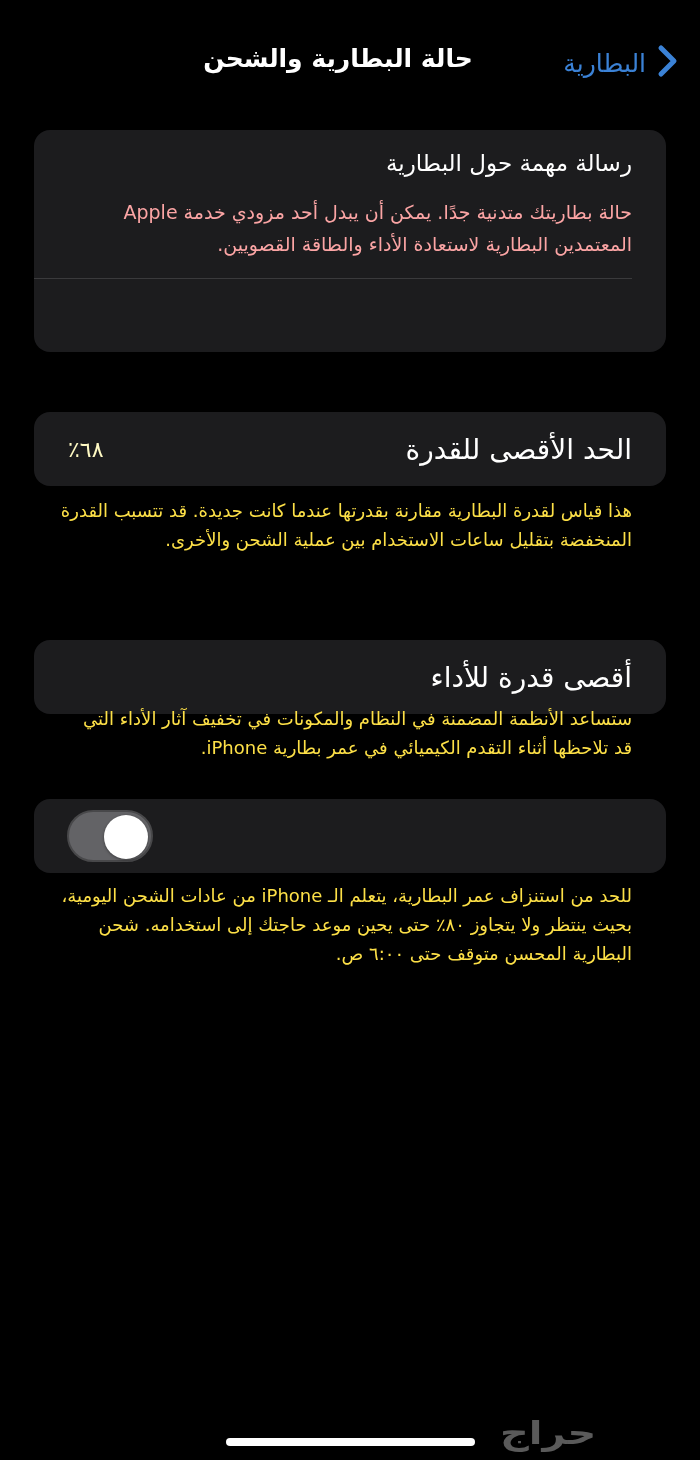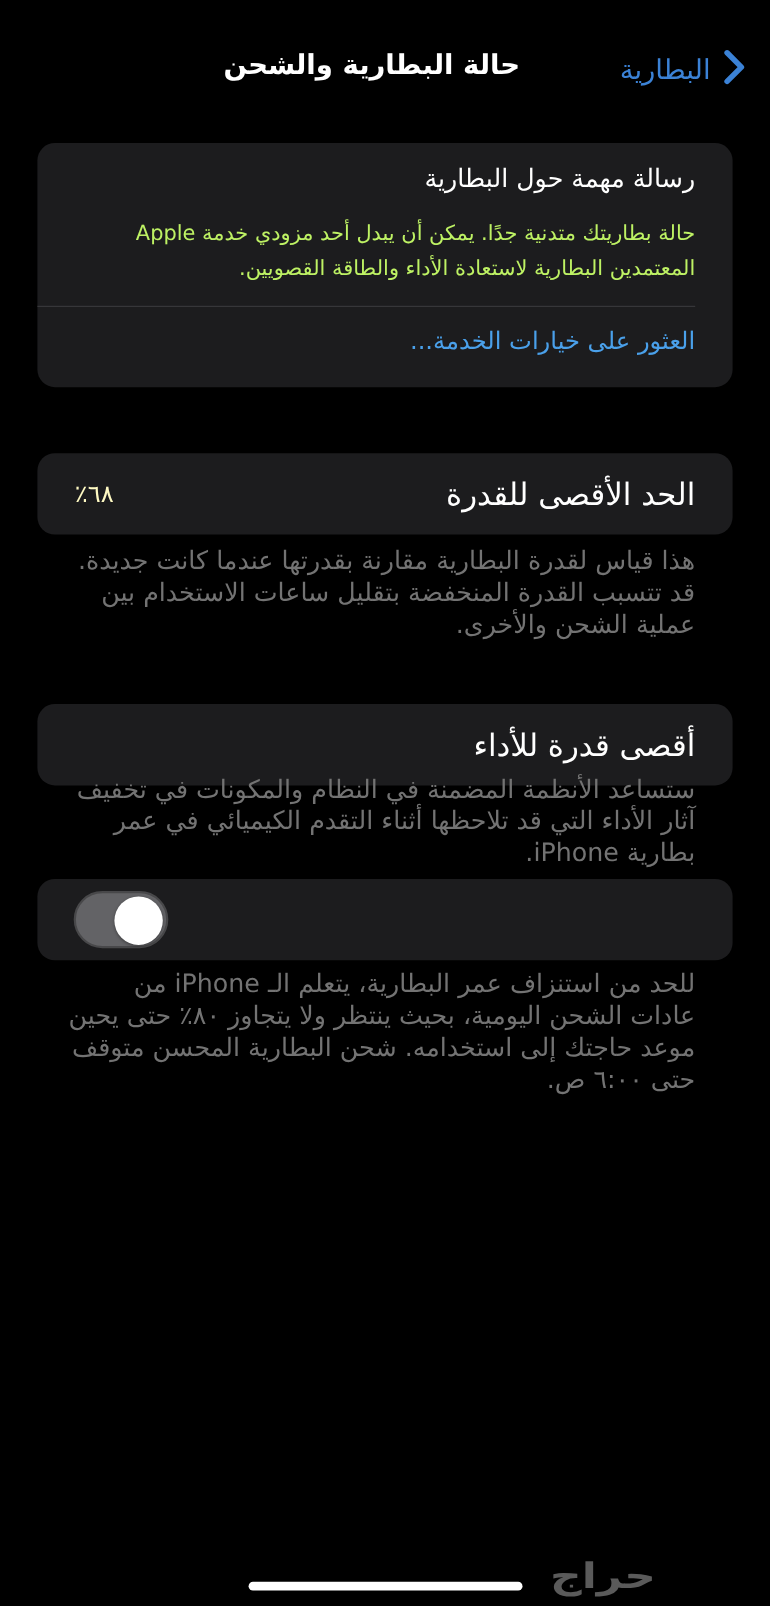--- a/index.html
+++ b/index.html
@@ -32,21 +32,21 @@
       position: absolute; left: 34px; width: 632px;
       background: #1c1c1e; border-radius: 16px;
     }
     .card-msg { top: 130px; height: 222px; }
     .msg-title {
       position: absolute; top: 20px; right: 34px;
       font-size: 23px; font-weight: normal;
     }
     .msg-body {
       position: absolute; top: 66px; right: 34px; left: 30px;
-      font-size: 19px; line-height: 32px; color: #bef264;
+      font-size: 19px; line-height: 32px; color: #fca5a5;
     }
     .msg-divider {
       position: absolute; top: 148px; right: 34px; left: 0;
       height: 1px; background: #3a3a3c;
     }
     .msg-link {
       position: absolute; top: 168px; right: 34px;
       font-size: 22px; color: #4aa0ea; cursor: pointer;
     }
 
@@ -60,21 +60,21 @@
       position: absolute; top: 0; left: 34px; height: 100%;
       display: flex; align-items: center;
       font-size: 22px; color: #fef9c3; direction: ltr;
     }
     .card-capacity { top: 412px; }
     .card-performance { top: 614px; margin-top: 26px; }
     .card-optimized { top: 799px; }
 
     .footnote {
       position: absolute; left: 60px; right: 68px;
-      font-size: 23px; line-height: 29px; color: #737373;
+      font-size: 18px; line-height: 29px; color: #fde047;
     }
     .fn-capacity { top: 496px; }
     .fn-performance { top: 704px; }
     .fn-optimized { top: 881px; }
 
     .toggle {
       position: absolute; top: 11px; left: 33px;
       width: 86px; height: 52px; border-radius: 26px;
       background: #636366; border: 2px solid #48484a;
       cursor: pointer;
@@ -111,21 +111,20 @@
   </div>
   <div class="nav-title">
     <span>حالة البطارية والشحن</span>
   </div>
 </div>
 
 <div class="card card-msg">
   <div class="msg-title">رسالة مهمة حول البطارية</div>
   <div class="msg-body">حالة بطاريتك متدنية جدًا. يمكن أن يبدل أحد مزودي خدمة Apple المعتمدين البطارية لاستعادة الأداء والطاقة القصويين.</div>
   <div class="msg-divider"></div>
-  <div class="msg-link">العثور على خيارات الخدمة...</div>
 </div>
 
 <div class="card row-card card-capacity">
   <div class="row-label">الحد الأقصى للقدرة</div>
   <div class="row-value">٪٦٨</div>
 </div>
 <div class="footnote fn-capacity">هذا قياس لقدرة البطارية مقارنة بقدرتها عندما كانت جديدة. قد تتسبب القدرة المنخفضة بتقليل ساعات الاستخدام بين عملية الشحن والأخرى.</div>
 
 <div class="card row-card card-performance">
   <div class="row-label">أقصى قدرة للأداء</div>

